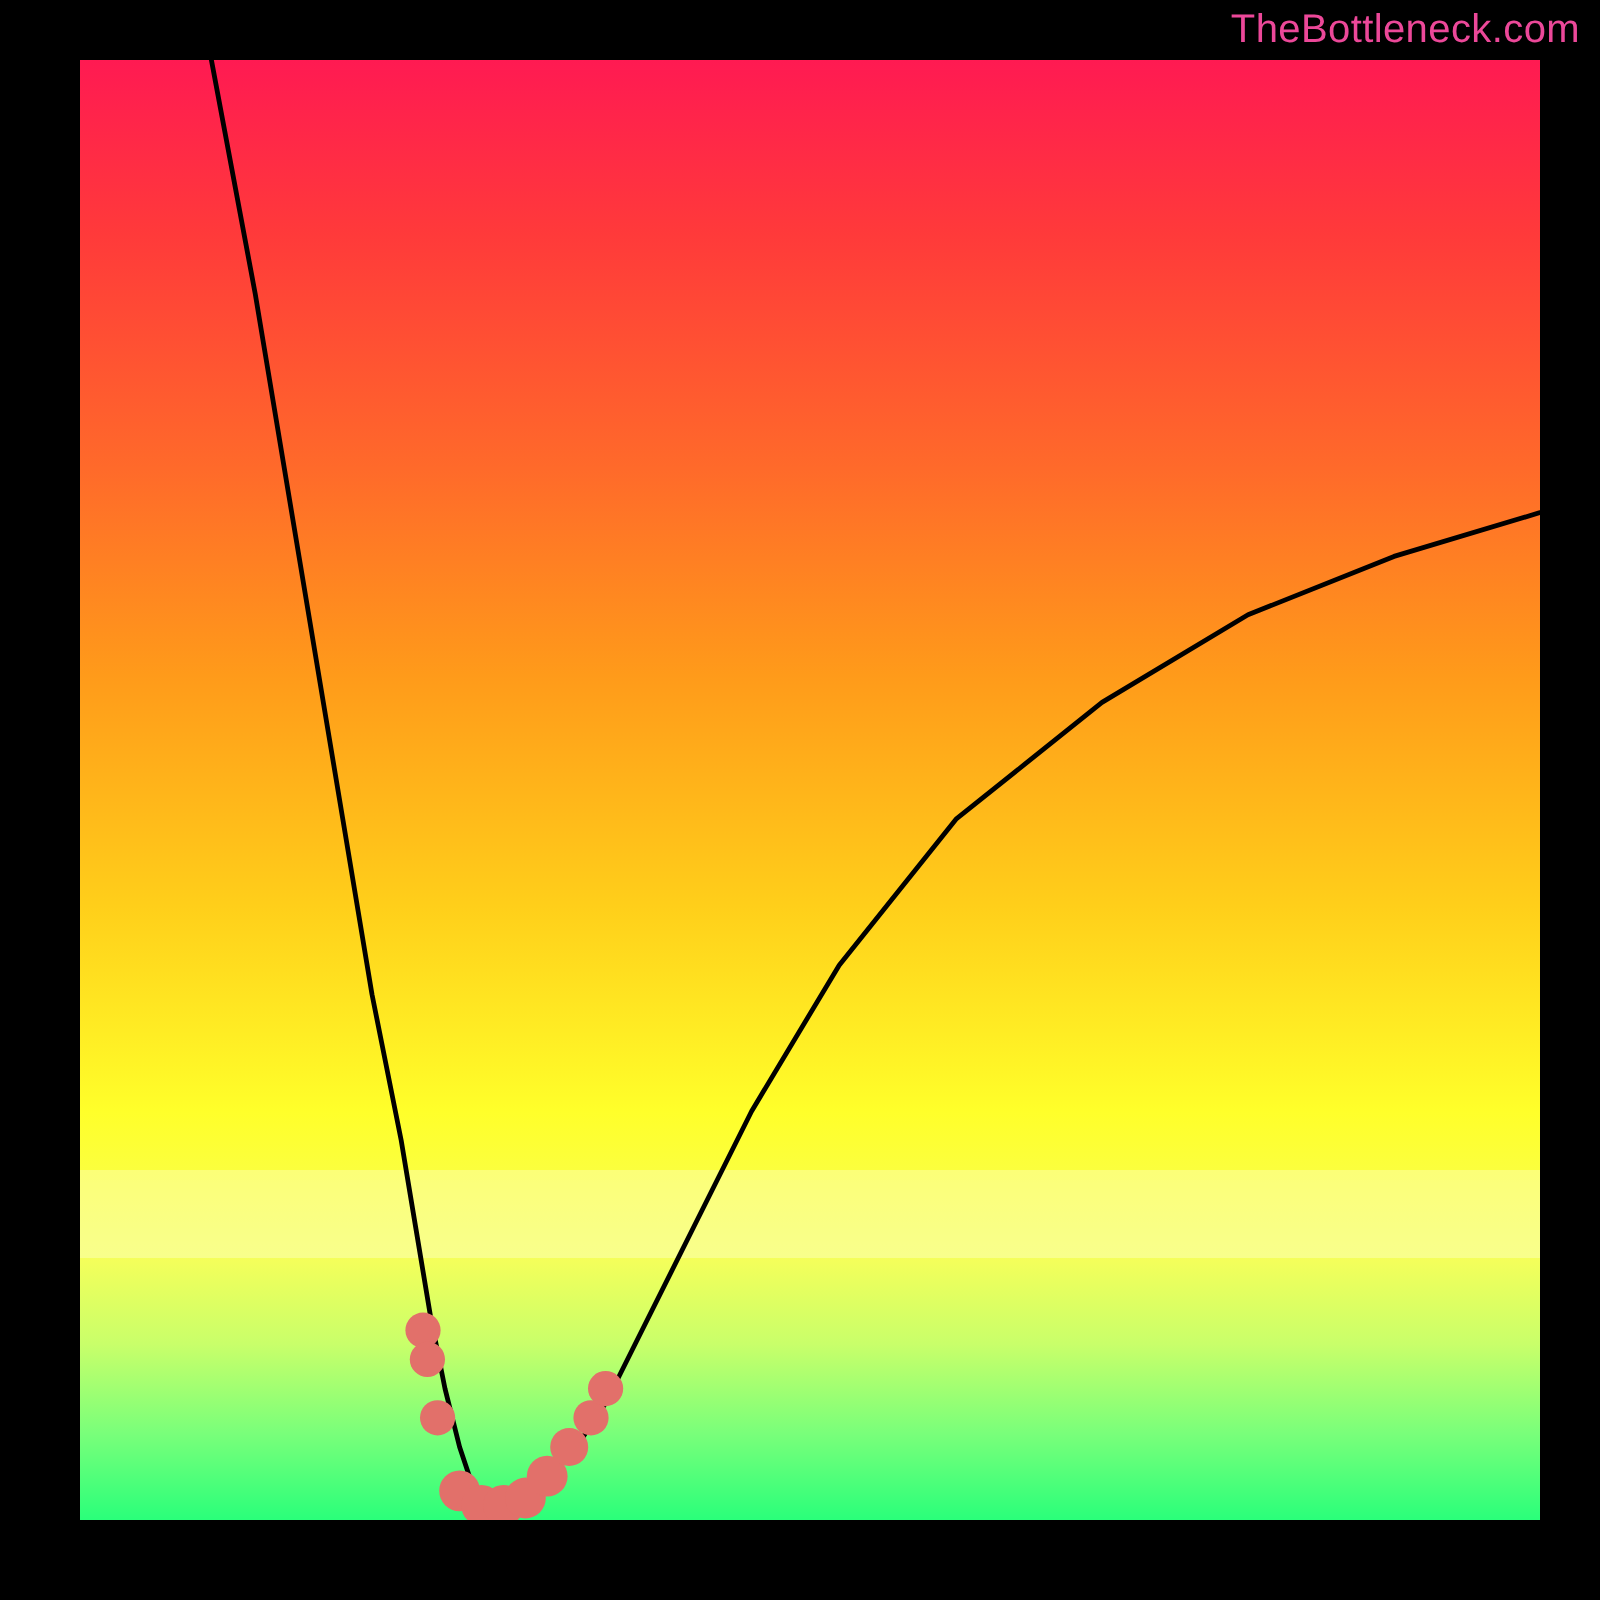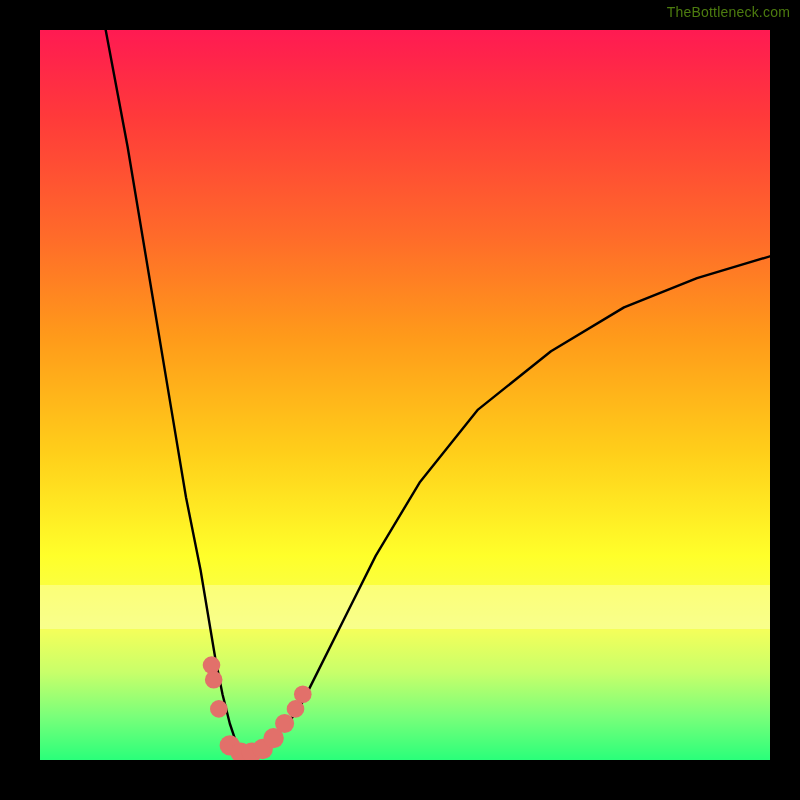--- a/index.html
+++ b/index.html
@@ -32,22 +32,22 @@
       #ffff2a 72%,
       #f5ff5a 82%,
       #c8ff6a 88%,
       #7aff7a 94%,
       #2aff7a 100%);
   }
   .watermark {
     position: absolute;
     top: 4px;
     right: 10px;
-    color: #4d7c0f;
-    font-size: 14px;
+    color: #ec4899;
+    font-size: 20px;
     font-weight: 500;
     letter-spacing: 0.2px;
     user-select: none;
   }
   svg.curve {
     position: absolute;
     left: 0;
     top: 0;
     width: 730px;
     height: 730px;

